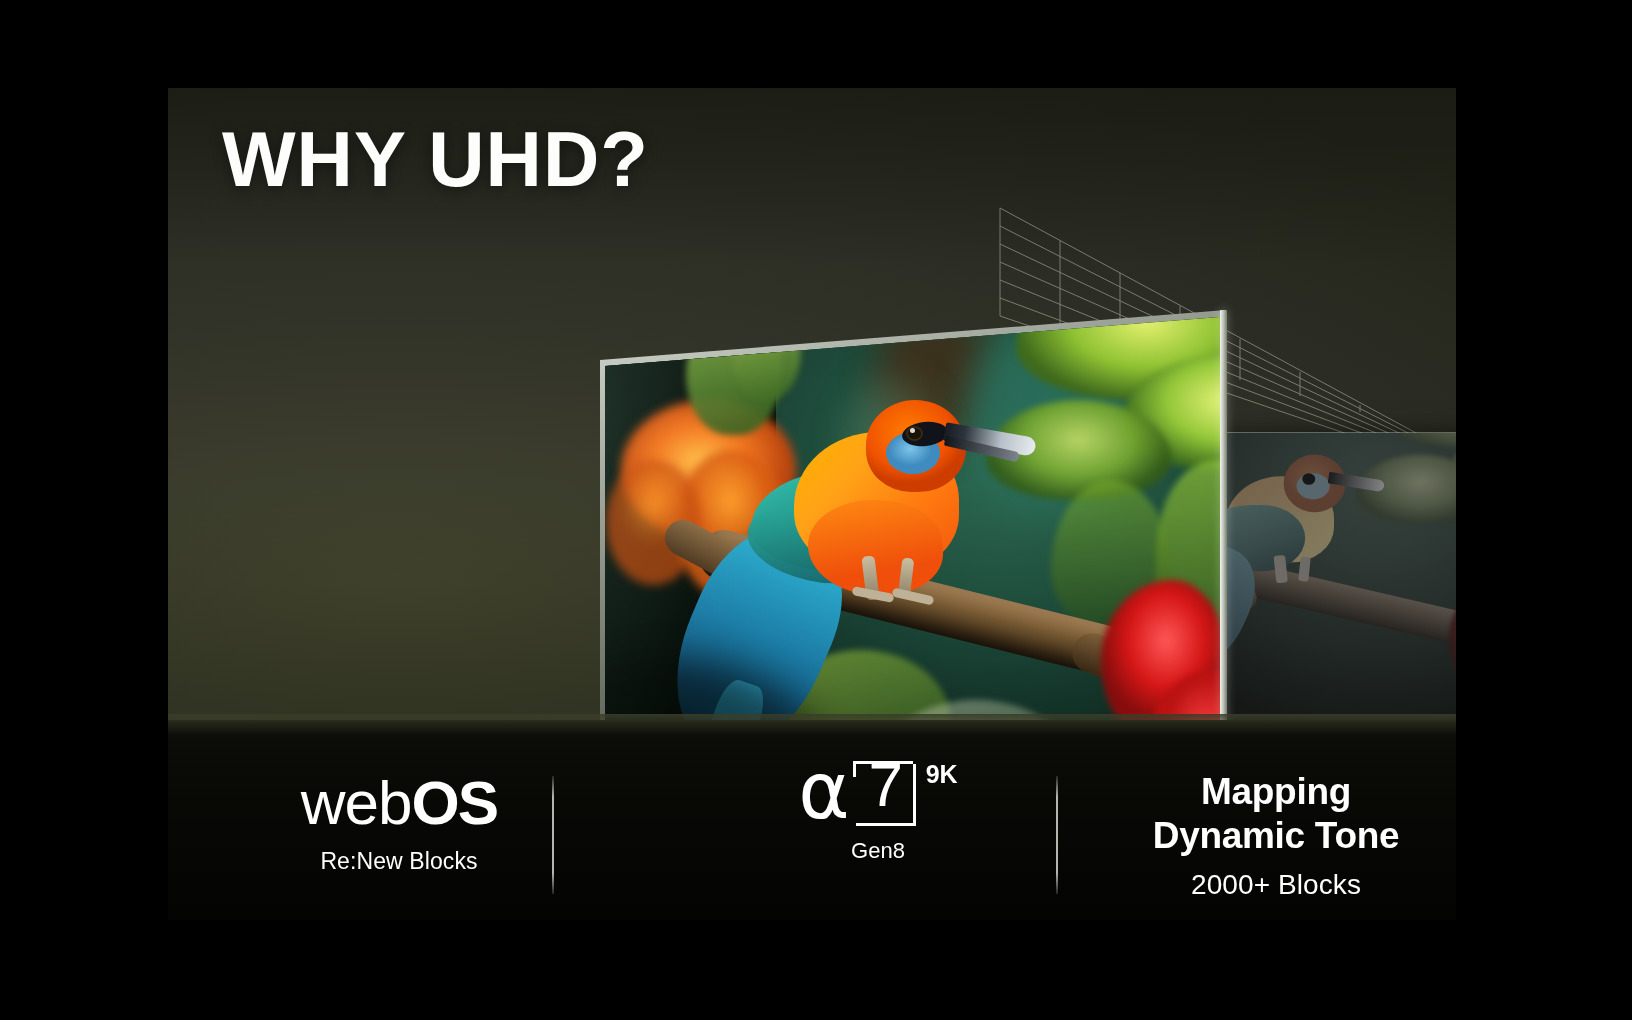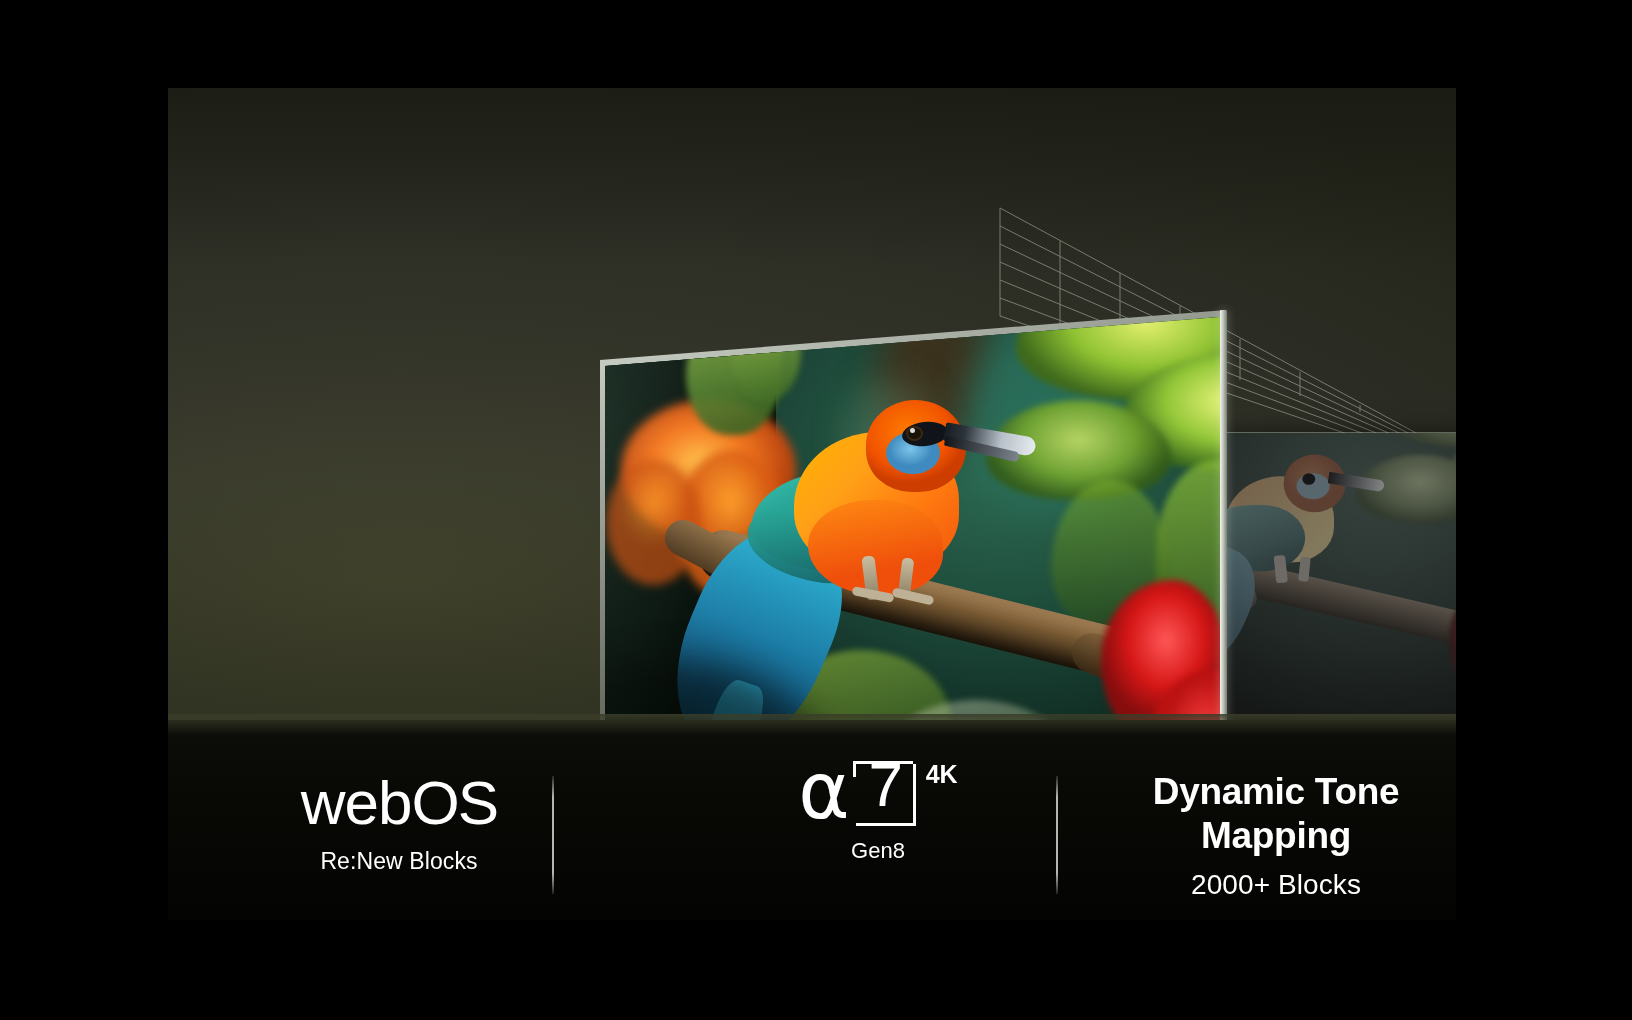--- a/index.html
+++ b/index.html
@@ -107,21 +107,21 @@
     background:linear-gradient(180deg,rgba(210,214,205,.15),rgba(210,214,205,.85) 18%,rgba(210,214,205,.85) 82%,rgba(210,214,205,.15));
   }
   #div1{left:384px;}
   #div2{left:888px;}
 
   .feat{position:absolute;text-align:center;color:#fff;}
 
   
   #featWebos{left:86px;top:52px;width:290px;}
   .webos{font-size:62px;font-weight:300;letter-spacing:-1px;line-height:1;}
-  .webos .os{font-weight:400;letter-spacing:-2px;}
+  .webos .os{font-weight:700;letter-spacing:-2px;}
   .webos-sub{margin-top:14px;font-size:23px;font-weight:400;letter-spacing:.1px;}
 
   
   #featAlpha{left:560px;top:36px;width:300px;}
   .a7row{display:flex;align-items:flex-start;justify-content:center;gap:6px;height:78px;}
   .alphaglyph{font-size:78px;line-height:.92;font-weight:400;font-family:"DejaVu Sans",sans-serif;}
   .sevenbox{
     position:relative;width:60px;height:62px;margin-top:8px;
     border:3px solid #fff;border-left:none;border-top:none;
     box-sizing:border-box;
@@ -149,20 +149,21 @@
 </head>
 <body>
 
 <div id="stage">
 
   <div id="frame">
 
     <div id="heroBg"></div>
     <div id="heroBgTint"></div>
 
+    <div id="title">WHY UHD?</div>
 
     <div id="tunnel">
       <svg class="gridsvg" width="420" height="520" viewBox="0 0 420 520">
 
         <g stroke="#b9bdae" stroke-width="1" fill="none" opacity="0.55">
 
           <path d="M2,2 L420,228"></path>
           <path d="M2,20 L420,232"></path>
           <path d="M2,38 L420,236"></path>
           <path d="M2,56 L420,240"></path>
@@ -321,28 +322,28 @@
         <div class="webos"><span>web</span><span class="os">OS</span></div>
         <div class="webos-sub">Re:New Blocks</div>
       </div>
 
       <div class="feat" id="featAlpha">
         <div class="a7row">
           <span class="alphaglyph">α</span>
           <span class="sevenbox">
             <span class="seven">7</span>
           </span>
-          <span class="fourk">4K</span>
+          <span class="fourk">9K</span>
         </div>
         <div class="a7gen">Gen8</div>
       </div>
 
       <div class="feat" id="featDtm">
+        <div class="dtm-title">Mapping</div>
         <div class="dtm-title">Dynamic Tone</div>
-        <div class="dtm-title">Mapping</div>
         <div class="dtm-sub">2000+ Blocks</div>
       </div>
 
     </div>
     <div id="featbarFade"></div>
 
   </div>
 </div>
 
 </body></html>

